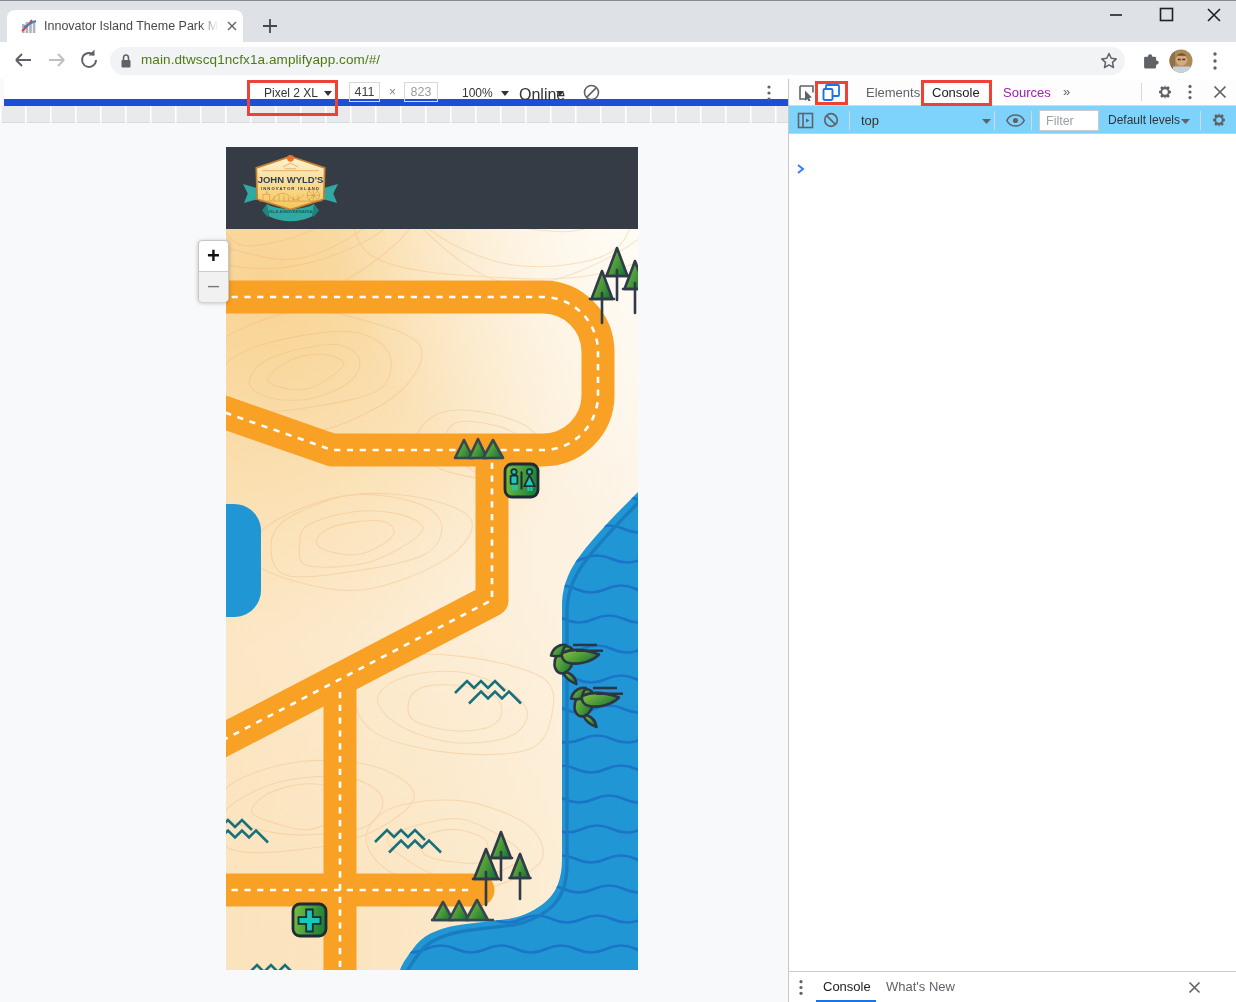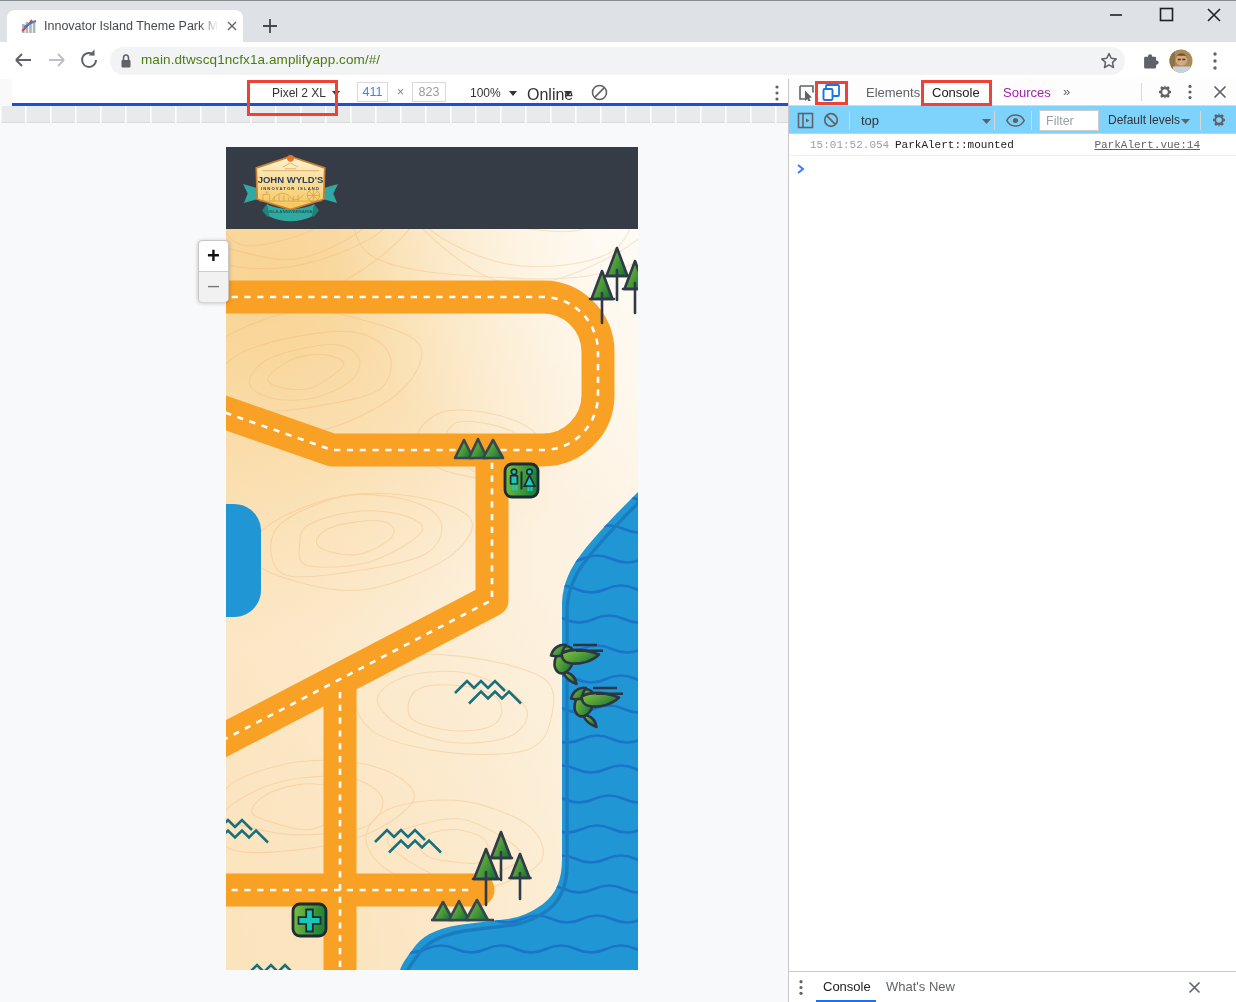--- a/index.html
+++ b/index.html
@@ -6,21 +6,21 @@
   html,body { width:1236px; height:1002px; overflow:hidden; font-family:"Liberation Sans", sans-serif; background:#fff; }
   #win { position:relative; width:1236px; height:1002px; }
   #tabbar { position:absolute; left:0; top:0; width:1236px; height:42px; background:#dee1e6; border-top:1px solid #888c91; }
   #tab { position:absolute; left:7px; top:10px; width:236px; height:32px; background:#fff; border-radius:8px 8px 0 0; }
   #tabtitle { position:absolute; left:37px; top:9px; width:182px; font-size:12.5px; color:#45494d; white-space:nowrap; overflow:hidden; }
   #tabfade { position:absolute; left:193px; top:0; width:26px; height:32px; background:linear-gradient(90deg, rgba(255,255,255,0), #fff 70%); }
   #toolbar { position:absolute; left:0; top:42px; width:1236px; height:37px; background:#fff; }
   #urlpill { position:absolute; left:110px; top:47px; width:1015px; height:28px; background:#f1f3f4; border-radius:14px; }
   #urltext { position:absolute; left:141px; top:52px; font-size:13.5px; color:#4d7c0f; letter-spacing:0.1px; }
   #leftpane { position:absolute; left:0; top:79px; width:788px; height:923px; background:#f8f9fa; }
-  #devbar { position:absolute; left:12px; top:0; width:788px; height:27px; background:#fff; border-bottom:3px solid #1d4ed8; font-size:13px; color:#333; }
+  #devbar { position:absolute; left:4px; top:0; width:788px; height:27px; background:#fff; border-bottom:7px solid #1d4ed8; font-size:13px; color:#333; }
   #ruler { position:absolute; left:0; top:27px; width:788px; height:17px; background:#e9eaec; border-bottom:1px solid #dadada; }
   #device { position:absolute; left:186px; top:68px; width:412px; height:823px;padding-left:40px; }
   #devtools { position:absolute; left:788px; top:79px; width:517px; height:923px; background:#fff; border-left:1px solid #c9c9c9; font-size:13px; color:#333; }
   .dtrow { position:absolute; left:0; width:447px; background:#fdfdfd; }
   #dtrow1 { top:0; height:27px; border-bottom:1px solid #d8d8d8; }
   #dtrow2 { top:27px; height:28px; background:#7dd3fc; border-bottom:1px solid #d0d0d0; }
   .mono { font-family:"Liberation Mono", monospace; font-size:11px; }
   #drawer { position:absolute; left:0; top:892px; width:447px; height:31px; background:#fff; border-top:1px solid #ccc; }
   .redbox { position:absolute; border:3px solid #ee4237; z-index:50; }
   .vsep { position:absolute; width:1px; background:#d8d8d8; }
@@ -91,21 +91,21 @@
       <circle cx="4" cy="10" r="1.7" fill="#5f6368"></circle>
       <circle cx="4" cy="17" r="1.7" fill="#5f6368"></circle>
   </svg>
 
   <div id="leftpane">
     <div id="devbar">
       <span style="position:absolute;left:260px;top:7px;font-size:12px">Pixel 2 XL</span>
       <svg style="position:absolute;left:320px;top:12px" width="8" height="5" viewBox="0 0 8 5">
           <path d="M0,0 h8 l-4,5 z" fill="#333"></path>
         </svg>
-      <span style="position:absolute;left:345px;top:3px;width:31px;height:20px;border:1px solid #d9d9d9;color:#3b82f6;text-align:center;line-height:19px;font-size:12.5px">411</span>
+      <span style="position:absolute;left:345px;top:3px;width:31px;height:20px;border:1px solid #d9d9d9;color:#404040;text-align:center;line-height:19px;font-size:12.5px">411</span>
       <span style="position:absolute;left:385px;top:6px;color:#80868b;font-size:12px">×</span>
       <span style="position:absolute;left:400px;top:3px;width:34px;height:20px;border:1px solid #d9d9d9;color:#9b9b9b;text-align:center;line-height:19px;font-size:12.5px">823</span>
       <span style="position:absolute;left:458px;top:7px;font-size:12px">100%</span>
       <svg style="position:absolute;left:497px;top:12px" width="8" height="5" viewBox="0 0 8 5">
           <path d="M0,0 h8 l-4,5 z" fill="#333"></path>
         </svg>
       <span style="position:absolute;left:515px;top:7px;font-size:16px">Online</span>
       <svg style="position:absolute;left:552px;top:12px" width="8" height="5" viewBox="0 0 8 5">
           <path d="M0,0 h8 l-4,5 z" fill="#333"></path>
         </svg>
@@ -442,25 +442,20 @@
       <span style="position:absolute;left:250px;top:4px;width:60px;height:21px;border:1px solid #ccc;background:#fff;color:#9aa0a6;font-size:12.5px;line-height:20px;padding-left:6px">Filter</span>
       <span style="position:absolute;left:319px;top:7px;font-size:12px">Default levels</span>
       <svg style="position:absolute;left:392px;top:13px" width="9" height="5" viewBox="0 0 9 5">
           <path d="M0,0 h9 l-4.5,5 z" fill="#5f6368"></path>
         </svg>
       <div class="vsep" style="left:411px;top:5px;height:19px"></div>
       <svg style="position:absolute;left:422px;top:6px" width="16" height="16" viewBox="0 0 16 16">
         <path d="M8,5.2 a2.8,2.8 0 1 1 0,5.6 a2.8,2.8 0 1 1 0,-5.6 M8,1 l0.9,2.3 2.4,-1 1.4,1.4 -1,2.4 L14,7 v2 l-2.3,0.9 1,2.4 -1.4,1.4 -2.4,-1 L8,15 l-0.9,-2.3 -2.4,1 -1.4,-1.4 1,-2.4 L2,9 V7 l2.3,-0.9 -1,-2.4 1.4,-1.4 2.4,1 z" fill="#5f6368" fill-rule="evenodd"></path>
       </svg>
     </div>
-    <div style="position:absolute;left:0;top:55px;width:447px;height:22px;border-bottom:1px solid #f0f0f0">
-      <span class="mono" style="position:absolute;left:21px;top:5px;color:#9aa0a6">15:01:52.054</span>
-      <span class="mono" style="position:absolute;left:106px;top:5px;color:#202124">ParkAlert::mounted</span>
-      <span class="mono" style="position:absolute;right:36px;top:5px;color:#5f6368;text-decoration:underline">ParkAlert.vue:14</span>
-    </div>
     <svg style="position:absolute;left:7px;top:85px" width="10" height="10" viewBox="0 0 10 10">
       <path d="M2,1 L7,5 L2,9" fill="none" stroke="#3b7dee" stroke-width="2"></path>
     </svg>
     <div id="drawer">
       <svg style="position:absolute;left:9px;top:7px" width="6" height="17" viewBox="0 0 6 17">
         <circle cx="3" cy="2.7" r="1.6" fill="#5f6368"></circle>
           <circle cx="3" cy="8.5" r="1.6" fill="#5f6368"></circle>
           <circle cx="3" cy="14.3" r="1.6" fill="#5f6368"></circle>
       </svg>
       <span style="position:absolute;left:34px;top:7px;color:#202124">Console</span>

